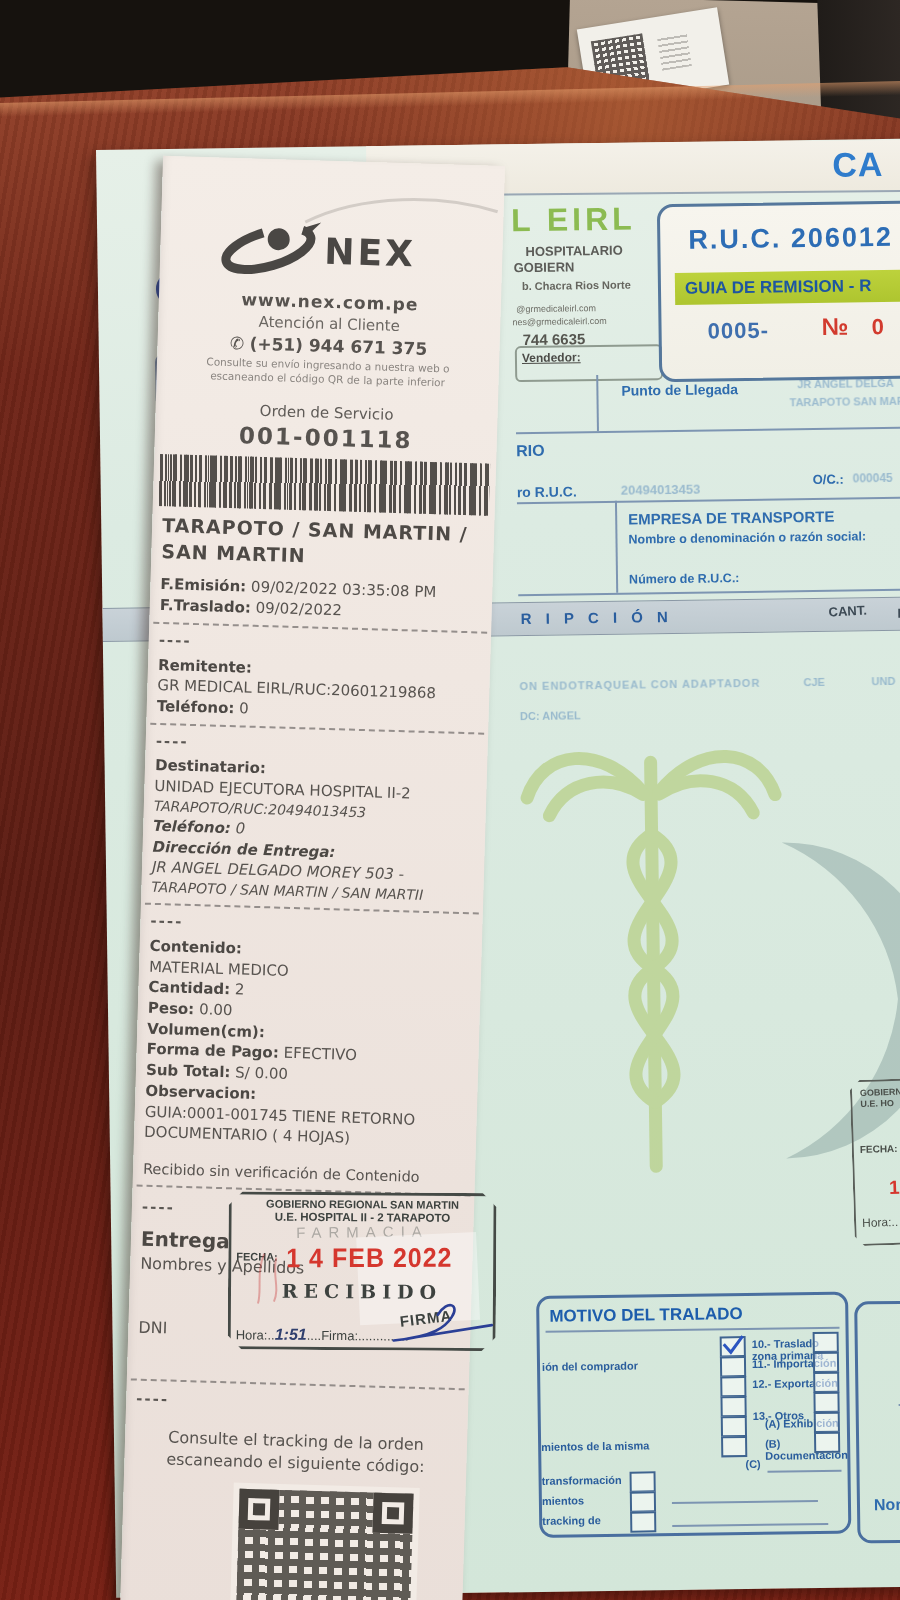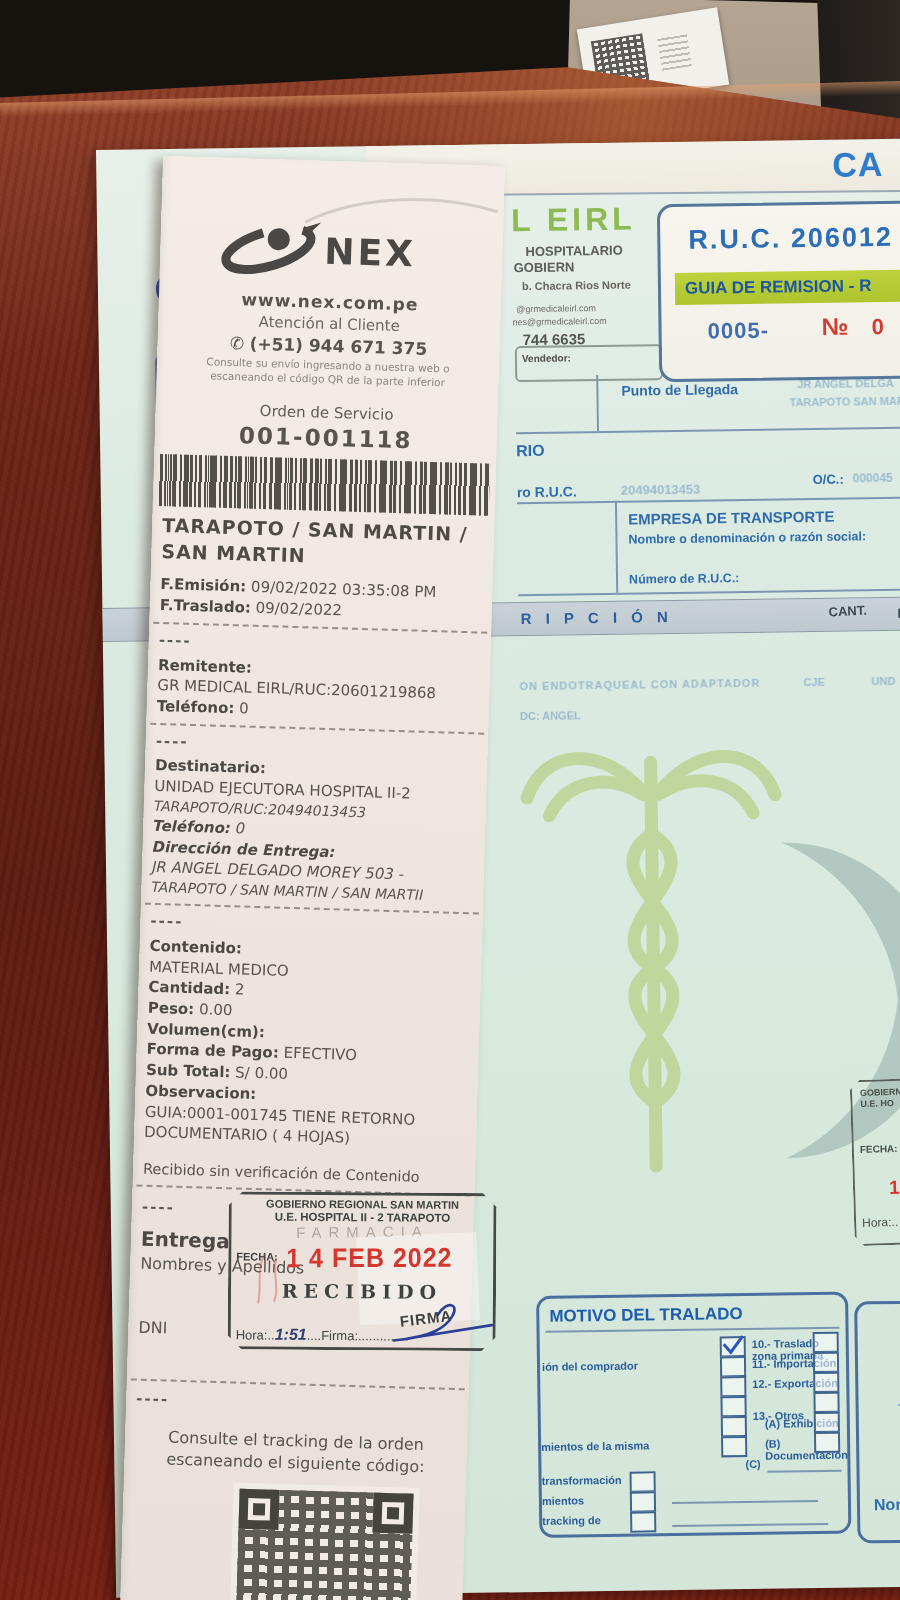--- a/index.html
+++ b/index.html
@@ -103,21 +103,21 @@
   <div style="position:absolute;left:736px;top:6px;font-size:34px;font-weight:bold;color:#2f7ccc;letter-spacing:1px;">CA</div>
 
   <div style="position:absolute;left:414px;top:58px;font-size:32px;font-weight:bold;color:#8cbb52;letter-spacing:4px;">L EIRL</div>
   <div class="g-small-bold" style="position:absolute;left:428px;top:100px;font-size:13px;color:#5c5c58;">HOSPITALARIO</div>
   <div class="g-small-bold" style="position:absolute;left:416px;top:116px;font-size:13px;color:#5c5c58;">GOBIERN</div>
   <div class="g-small-bold" style="position:absolute;left:424px;top:136px;font-size:11px;color:#66665f;">b. Chacra Rios Norte</div>
   <div style="position:absolute;left:418px;top:160px;font-size:9px;color:#6d6d66;">@grmedicaleirl.com</div>
   <div style="position:absolute;left:414px;top:173px;font-size:9px;color:#6d6d66;">nes@grmedicaleirl.com</div>
   <div class="g-small-bold" style="position:absolute;left:424px;top:187px;font-size:15px;color:#55554f;">744 6635</div>
   <div style="position:absolute;left:416px;top:202px;width:144px;height:32px;border:2px solid #8f9b90;border-radius:6px;">
-    <span class="g-small-bold" style="font-size:10px;color:#4c4c48;padding:3px 0 0 5px;display:inline-block;">Vendedor:</span>
+    <span class="g-small-bold" style="font-size:12px;color:#4c4c48;padding:3px 0 0 5px;display:inline-block;text-decoration:underline;">Vendedor:</span>
   </div>
 
   <div class="ruc-box">
     <div style="position:absolute;left:28px;top:18px;font-size:27px;font-weight:bold;color:#2d6db5;letter-spacing:2px;">R.U.C.  206012</div>
     <div class="green-bar">
       <span style="font-size:17px;font-weight:bold;color:#1e56a0;">GUIA DE REMISION - R</span>
     </div>
     <div style="position:absolute;left:46px;top:112px;font-size:22px;font-weight:bold;color:#3f6fae;letter-spacing:1px;">0005-</div>
     <div style="position:absolute;left:160px;top:108px;font-size:24px;font-weight:bold;color:#d23b2e;">№</div>
     <div style="position:absolute;left:210px;top:110px;font-size:22px;font-weight:bold;color:#d23b2e;">0</div>

